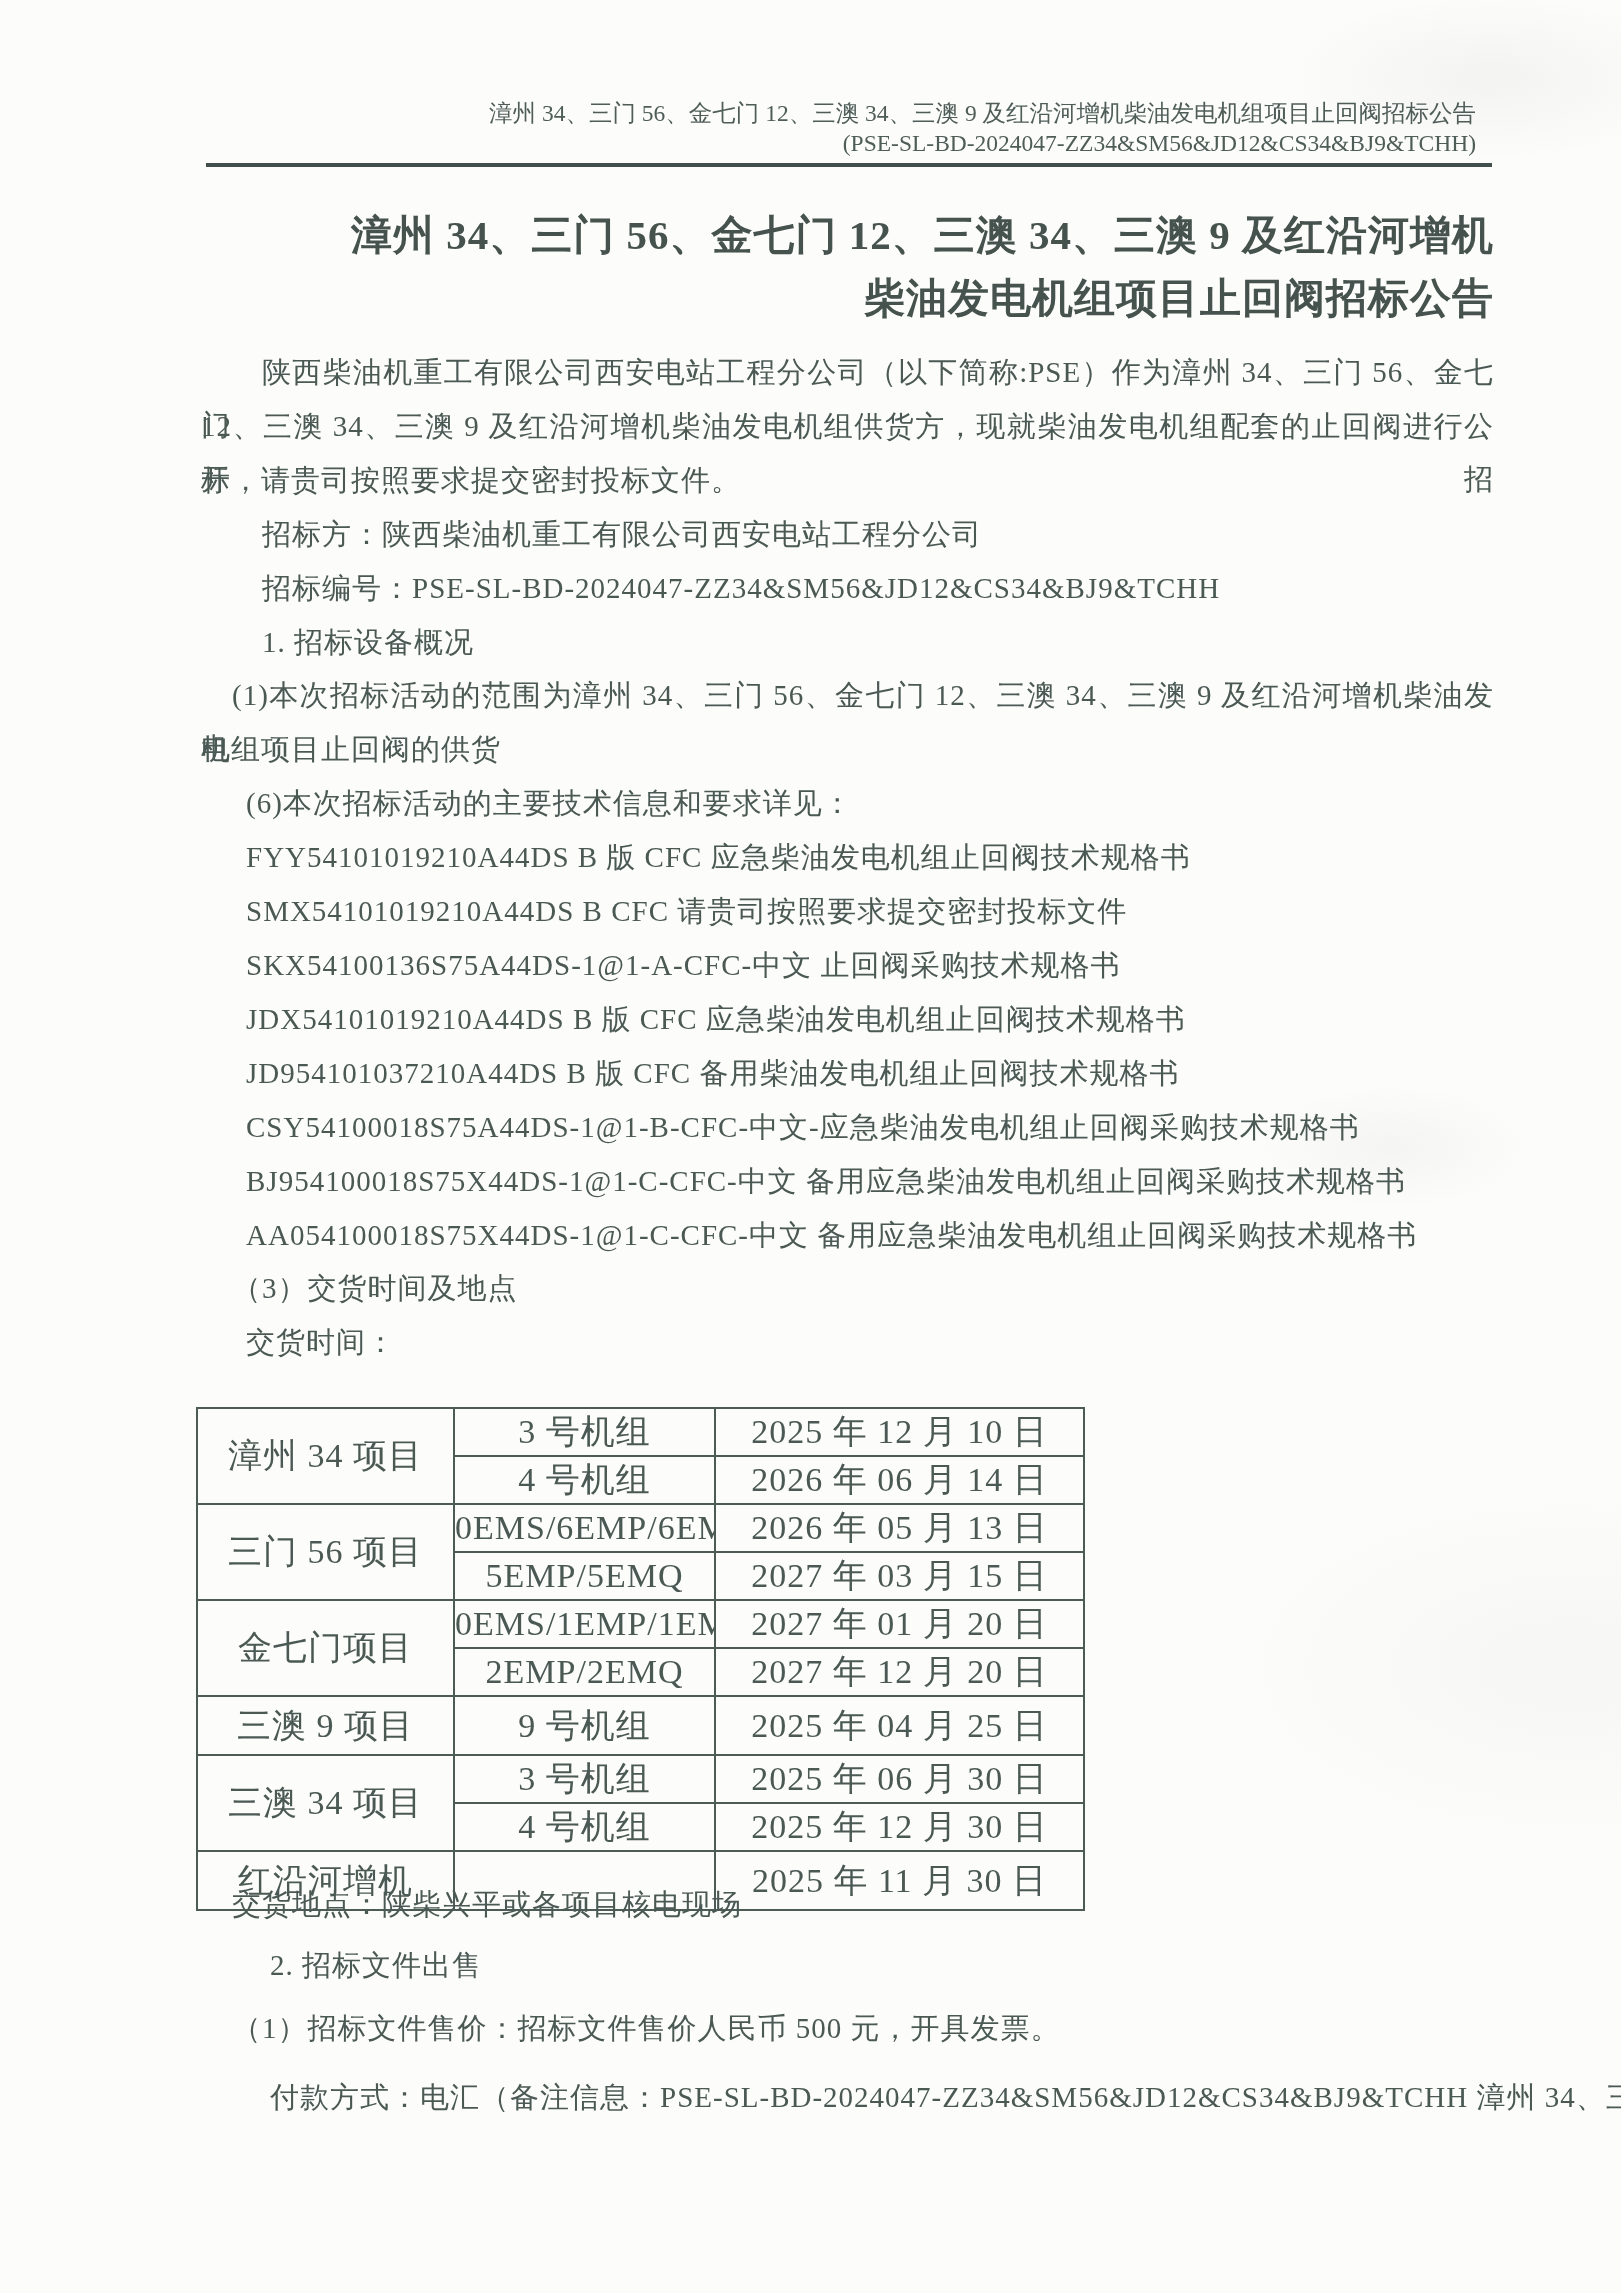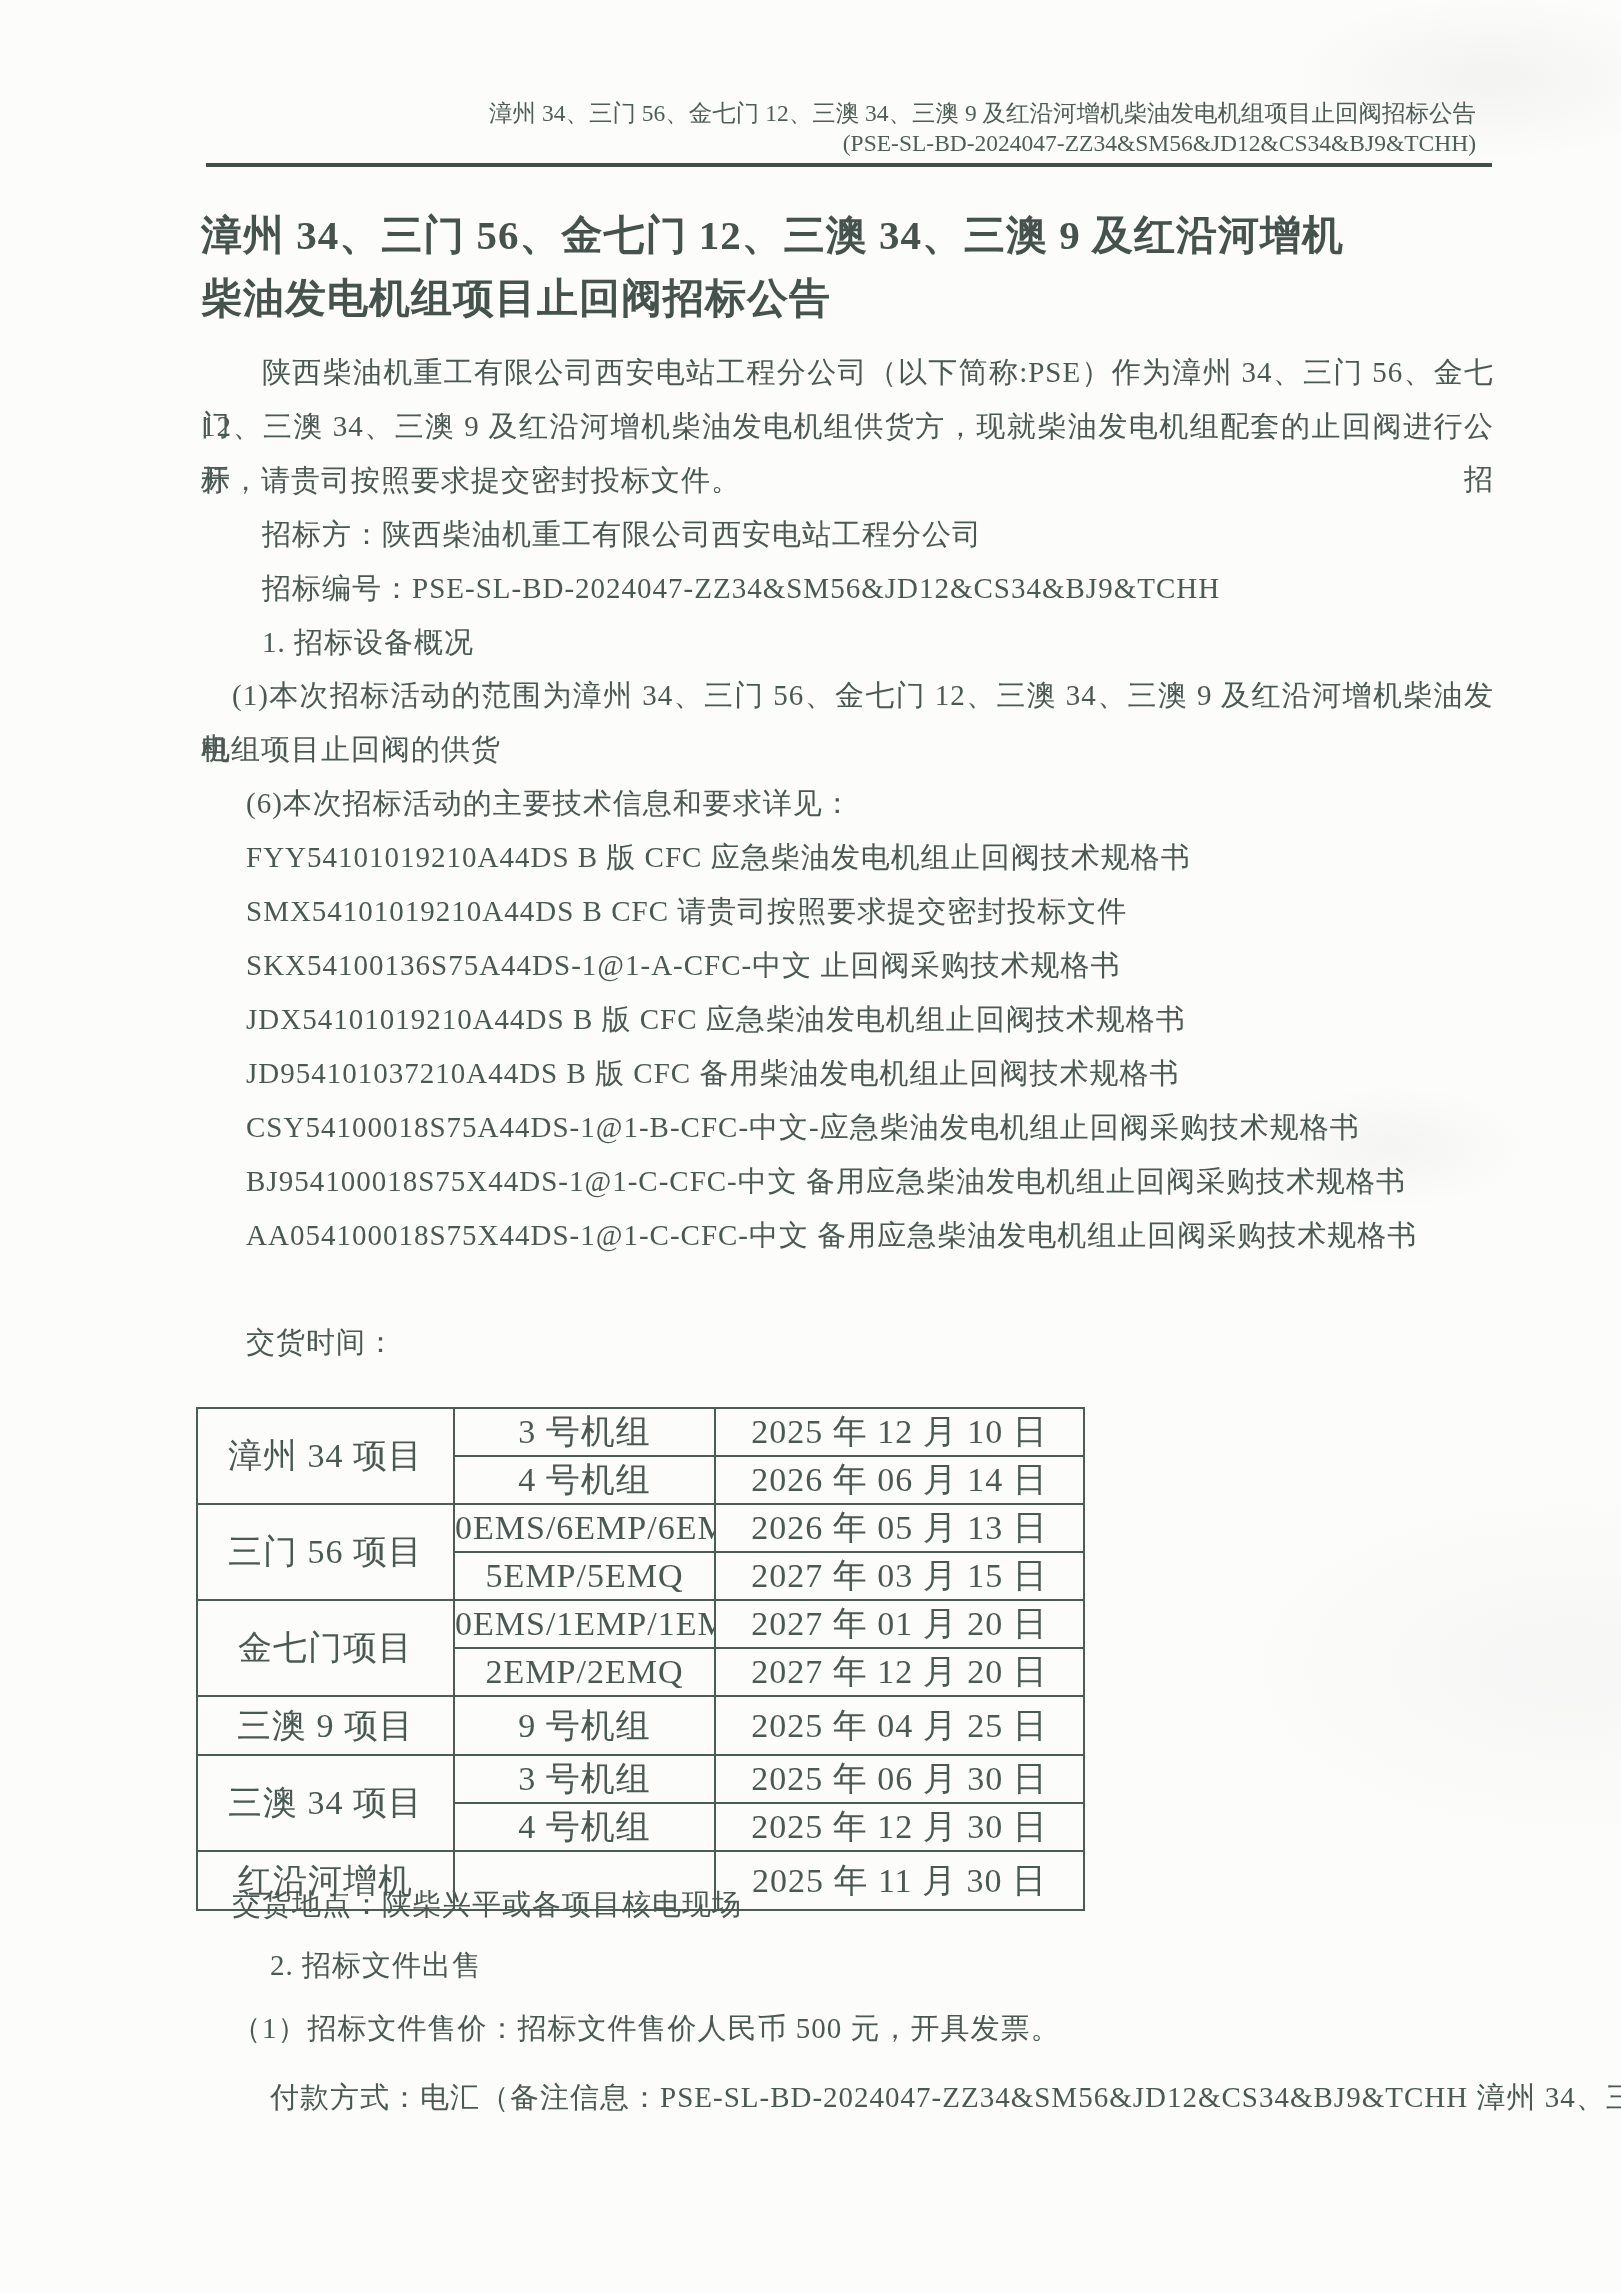--- a/index.html
+++ b/index.html
@@ -19,21 +19,21 @@
   .phead{
     position:absolute;top:98px;right:145px;left:201px;
     text-align:right;font-size:23.5px;line-height:30px;color:#4f5d59;
   }
   .rule{
     position:absolute;top:163px;left:206px;right:129px;height:3.9px;
     background:#434f4c;
   }
   .title{
     position:absolute;top:204px;left:201px;right:127px;
-    text-align:left;font-size:41px;line-height:63px;font-weight:bold;color:#45524e;
+    text-align:right;font-size:41px;line-height:63px;font-weight:bold;color:#45524e;
     letter-spacing:1px;
   }
   .ln{
     position:absolute;left:201px;right:127px;
     font-size:29px;line-height:53px;height:53px;
     letter-spacing:1px;white-space:nowrap;color:#4b5955;
   }
   .just{white-space:normal;text-align:justify;text-align-last:justify;}
   .ind1{text-indent:31px;}
   .ind15{text-indent:45px;}
@@ -89,20 +89,21 @@
 
   <div class="ln ind15" style="top:831px">FYY54101019210A44DS B 版 CFC 应急柴油发电机组止回阀技术规格书</div>
   <div class="ln ind15" style="top:885px">SMX54101019210A44DS B CFC 请贵司按照要求提交密封投标文件</div>
   <div class="ln ind15" style="top:939px">SKX54100136S75A44DS-1@1-A-CFC-中文 止回阀采购技术规格书</div>
   <div class="ln ind15" style="top:993px">JDX54101019210A44DS B 版 CFC 应急柴油发电机组止回阀技术规格书</div>
   <div class="ln ind15" style="top:1047px">JD954101037210A44DS B 版 CFC 备用柴油发电机组止回阀技术规格书</div>
   <div class="ln ind15" style="top:1101px">CSY54100018S75A44DS-1@1-B-CFC-中文-应急柴油发电机组止回阀采购技术规格书</div>
   <div class="ln ind15" style="top:1155px">BJ954100018S75X44DS-1@1-C-CFC-中文 备用应急柴油发电机组止回阀采购技术规格书</div>
   <div class="ln ind15" style="top:1209px">AA054100018S75X44DS-1@1-C-CFC-中文 备用应急柴油发电机组止回阀采购技术规格书</div>
 
+  <div class="ln ind1" style="top:1262px">（3）交货时间及地点</div>
   <div class="ln ind15" style="top:1316px">交货时间：</div>
 
   <table class="dlv">
     <tbody>
       <tr class="g-first">
         <td class="proj" rowspan="2">漳州 34 项目</td>
         <td class="unit">3 号机组</td>
         <td class="date">2025 年 12 月 10 日</td>
       </tr>
       <tr>

